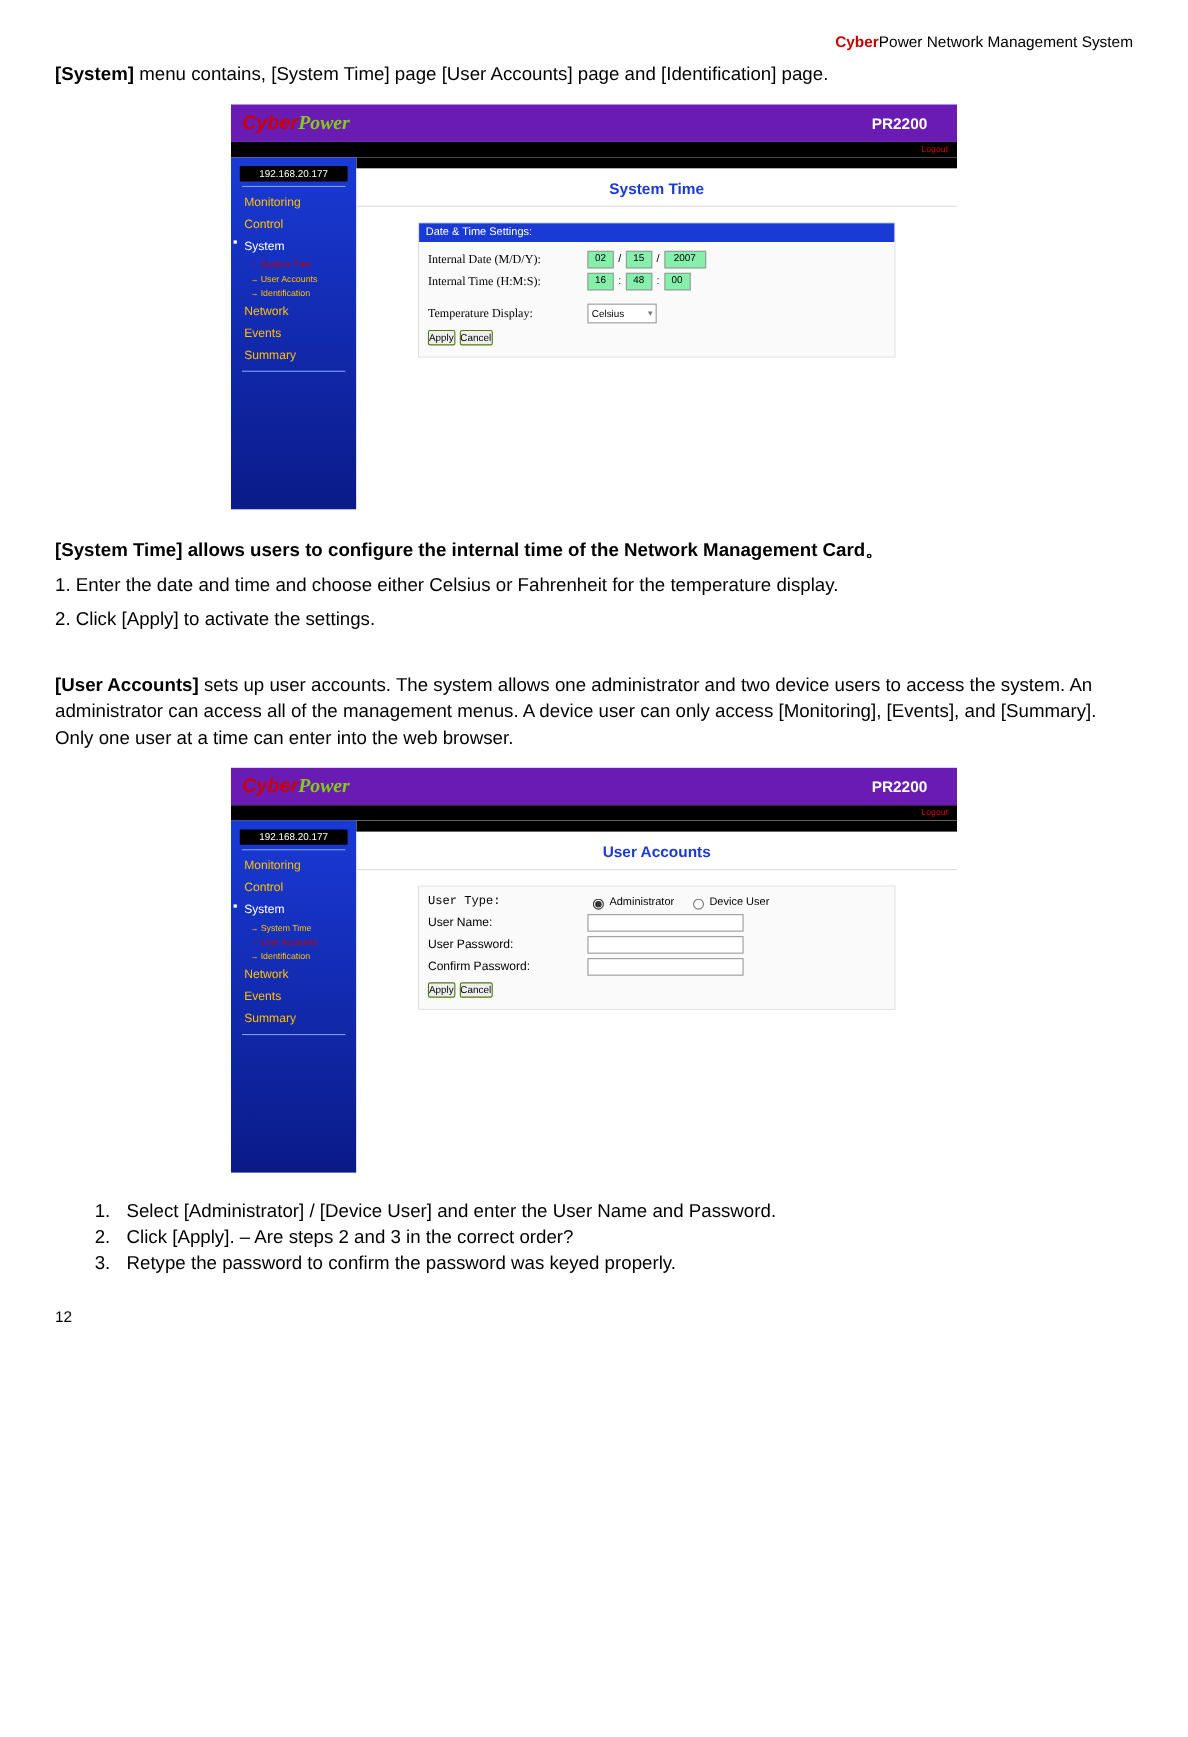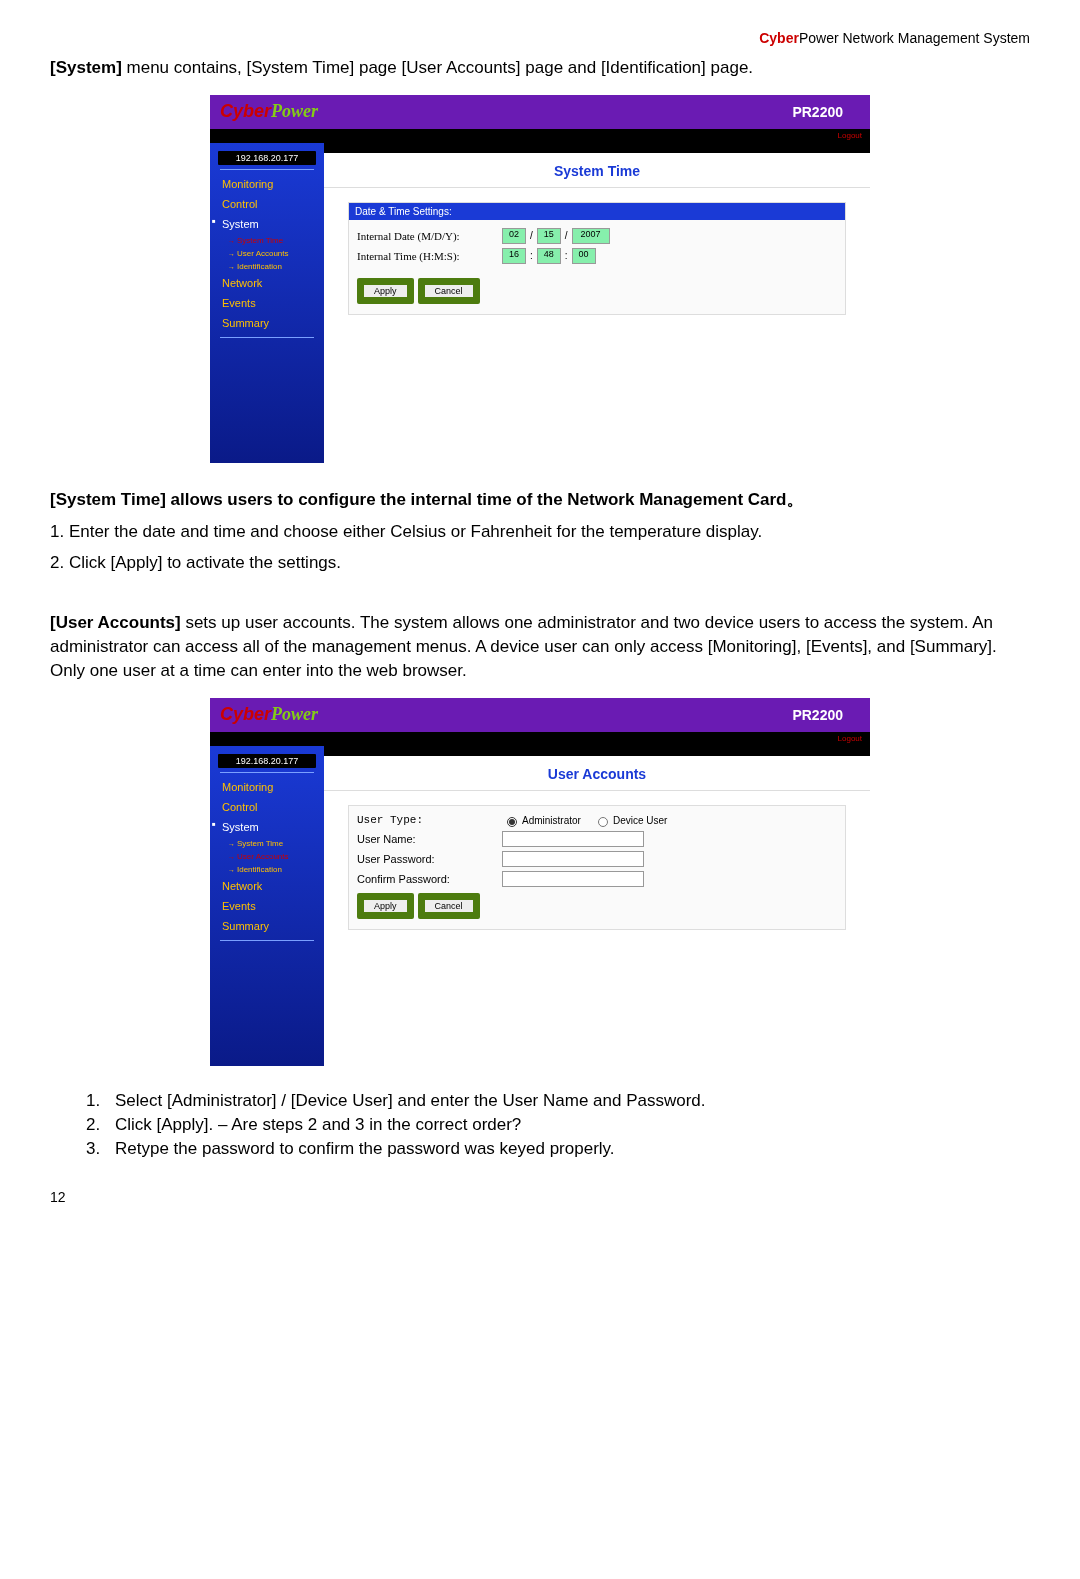--- a/index.html
+++ b/index.html
@@ -107,21 +107,21 @@
 }
 .content-title {
   text-align: center;
   color: #1a3ad6;
   font-weight: bold;
   font-size: 14px;
   padding: 10px 0 8px 0;
   border-bottom: 1px solid #ddd;
 }
 .panel {
-  margin: 14px 24px;
+  margin: 14px 56px;
   border: 1px solid #ddd;
   font-size: 10px;
 }
 .panel-head {
   background: #1a3ad6;
   color: #fff;
   padding: 3px 6px;
   font-size: 10px;
 }
 .panel-body {
@@ -156,22 +156,22 @@
   font-size: 9px;
   background: #fff;
   display: flex;
   align-items: center;
   justify-content: space-between;
   padding: 0 3px;
 }
 .dropdown .arrow { color: #678; font-size: 8px; }
 .btn {
   font-size: 9px;
-  padding: 1px 10px;
-  border: 7px solid #4d7c0f;
+  padding: 1px 0;
+  border: 1px solid #4d7c0f;
   background: #eee;
   border-radius: 2px;
   cursor: pointer;
 }
 .btnrow { margin-top: 4px; display: flex; gap: 4px; }
 .radio { width: 10px; height: 10px; accent-color: #333; }
 .radio-label { font-size: 10px; margin-right: 10px; }
 .textbox {
   width: 140px;
   height: 14px;
@@ -241,20 +241,29 @@
             <div class="form-label">Internal Time (H:M:S):</div>
             <div class="form-ctrl">
               <span class="tinybox">16</span>
               <span class="sep">:</span>
               <span class="tinybox">48</span>
               <span class="sep">:</span>
               <span class="tinybox">00</span>
             </div>
           </div>
           <div style="height:8px"></div>
+          <div class="form-row">
+            <div class="form-label">Temperature Display:</div>
+            <div class="form-ctrl">
+              <div class="dropdown">
+                <span>Celsius</span>
+                <span class="arrow">▾</span>
+              </div>
+            </div>
+          </div>
           <div class="btnrow">
             <span class="btn">Apply</span>
             <span class="btn">Cancel</span>
           </div>
         </div>
       </div>
     </div>
   </div>
 </div>
 

